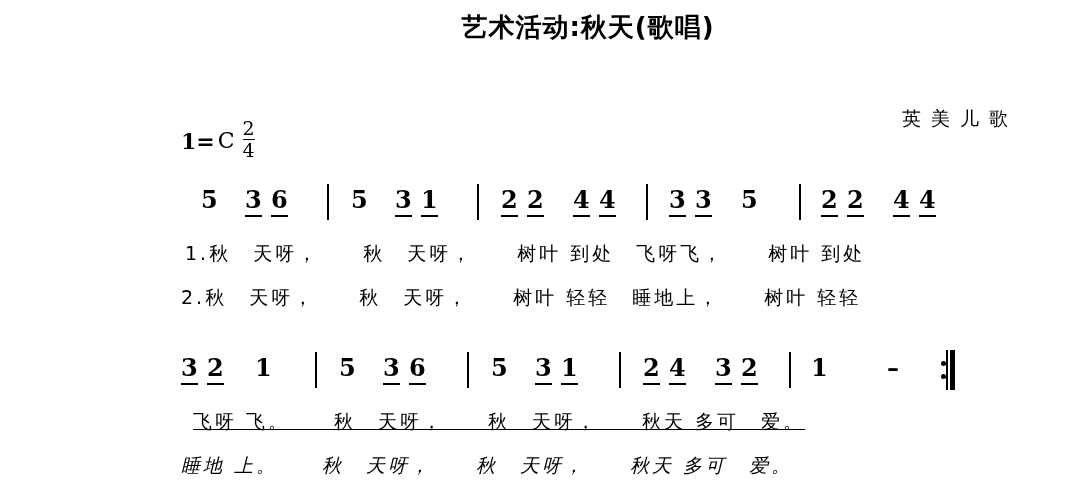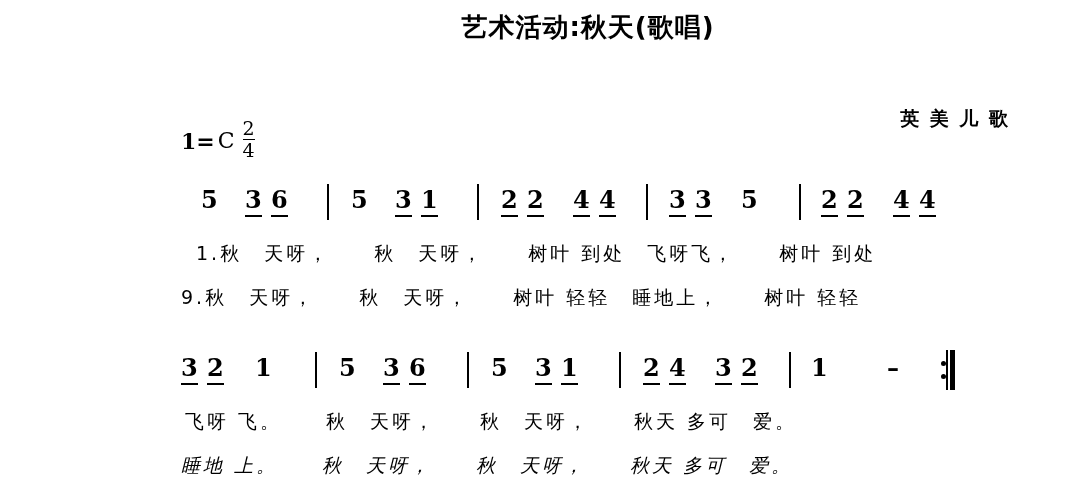--- a/index.html
+++ b/index.html
@@ -87,21 +87,20 @@
     position: absolute;
     right: 118px;
     top: 104px;
     text-align: right;
     font-family: "DejaVu Serif", serif;
     font-size: 19px;
     line-height: 1.55;
   }
   .credits div {
     letter-spacing: 2px;
-    font-weight: bold;
   }
 
   
   .system {
     position: absolute;
     left: 0;
     width: 1080px;
   }
   .system1 { top: 186px; }
   .system2 { top: 354px; }
@@ -243,24 +242,24 @@
 
       <div class="measure">
         <span class="note under1" style="left:640px;">2</span>
         <span class="note under1" style="left:666px;">2</span>
         <span class="note under1" style="left:712px;">4</span>
         <span class="note under1" style="left:738px;">4</span>
       </div>
     </div>
 
     <div class="lyricrow" style="margin-top:14px;">
-      <span class="lyric" style="left:15px; letter-spacing:3px;">1.秋　天呀，　　秋　天呀，　　树叶 到处　飞呀飞，　　树叶 到处</span>
+      <span class="lyric" style="left:4px; letter-spacing:3px;">1.秋　天呀，　　秋　天呀，　　树叶 到处　飞呀飞，　　树叶 到处</span>
     </div>
     <div class="lyricrow" style="margin-top:8px;">
-      <span class="lyric" style="left:0px; letter-spacing:3px;">9.秋　天呀，　　秋　天呀，　　树叶 轻轻　睡地上，　　树叶 轻轻</span>
+      <span class="lyric" style="left:0px; letter-spacing:3px;">2.秋　天呀，　　秋　天呀，　　树叶 轻轻　睡地上，　　树叶 轻轻</span>
     </div>
   </div>
 
   <div class="system system2">
     <div class="noterow">
 
       <div class="measure">
         <span class="note under1" style="left:0px;">3</span>
         <span class="note under1" style="left:26px;">2</span>
         <span class="note" style="left:74px;">1</span>
@@ -296,20 +295,20 @@
 
       <div class="repeat-end" style="left:760px;">
         <span class="dot d1"></span>
         <span class="dot d2"></span>
         <span class="thin"></span>
         <span class="thick"></span>
       </div>
     </div>
 
     <div class="lyricrow" style="margin-top:14px;">
-      <span class="lyric" style="left:4px; letter-spacing:3px;">飞呀 飞。　　秋　天呀，　　秋　天呀，　　秋天 多可　爱。</span>
+      <span class="lyric" style="left:12px; letter-spacing:3px;text-decoration:underline;">飞呀 飞。　　秋　天呀，　　秋　天呀，　　秋天 多可　爱。</span>
     </div>
     <div class="lyricrow" style="margin-top:8px;">
       <span class="lyric" style="left:0px; letter-spacing:3px;font-style:italic;">睡地 上。　　秋　天呀，　　秋　天呀，　　秋天 多可　爱。</span>
     </div>
   </div>
 
 </div>
 
 </body></html>

